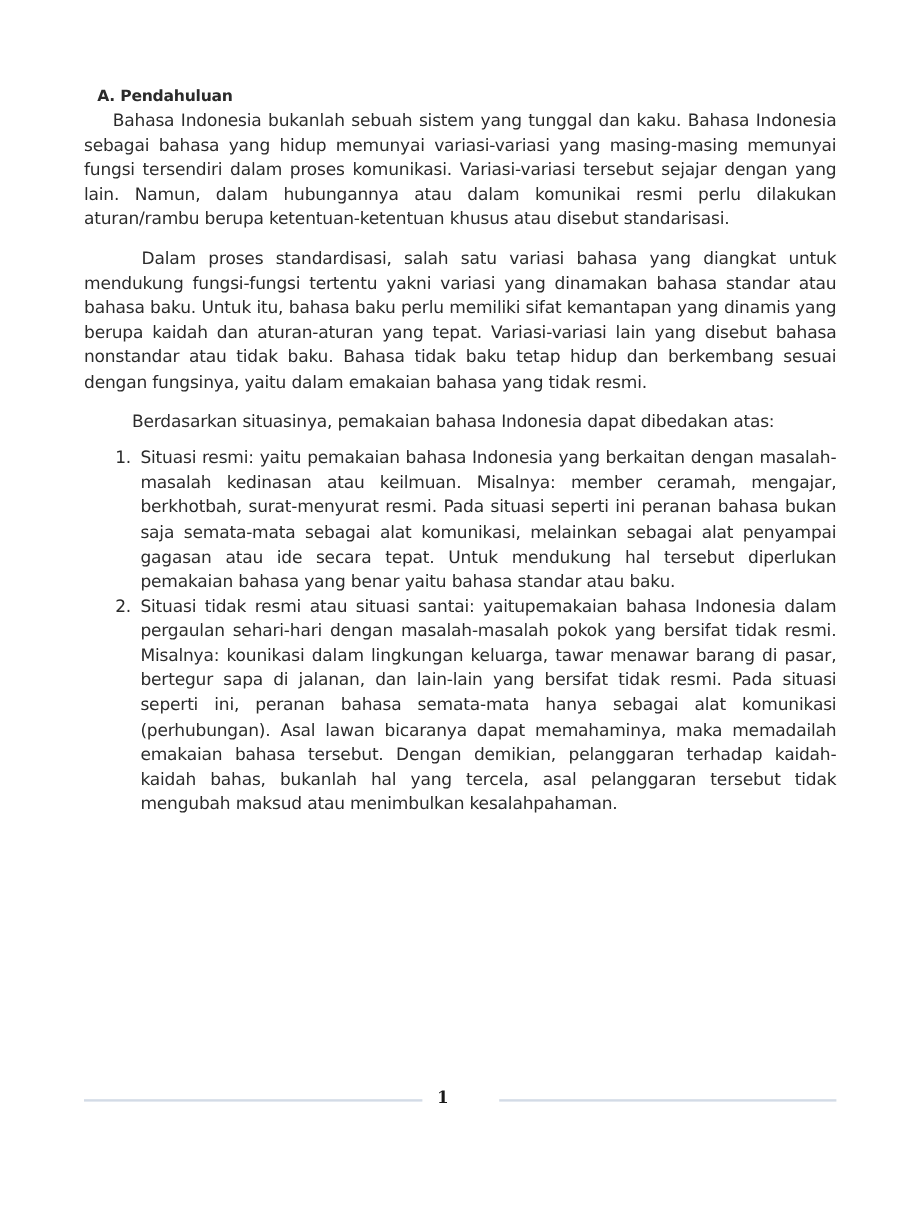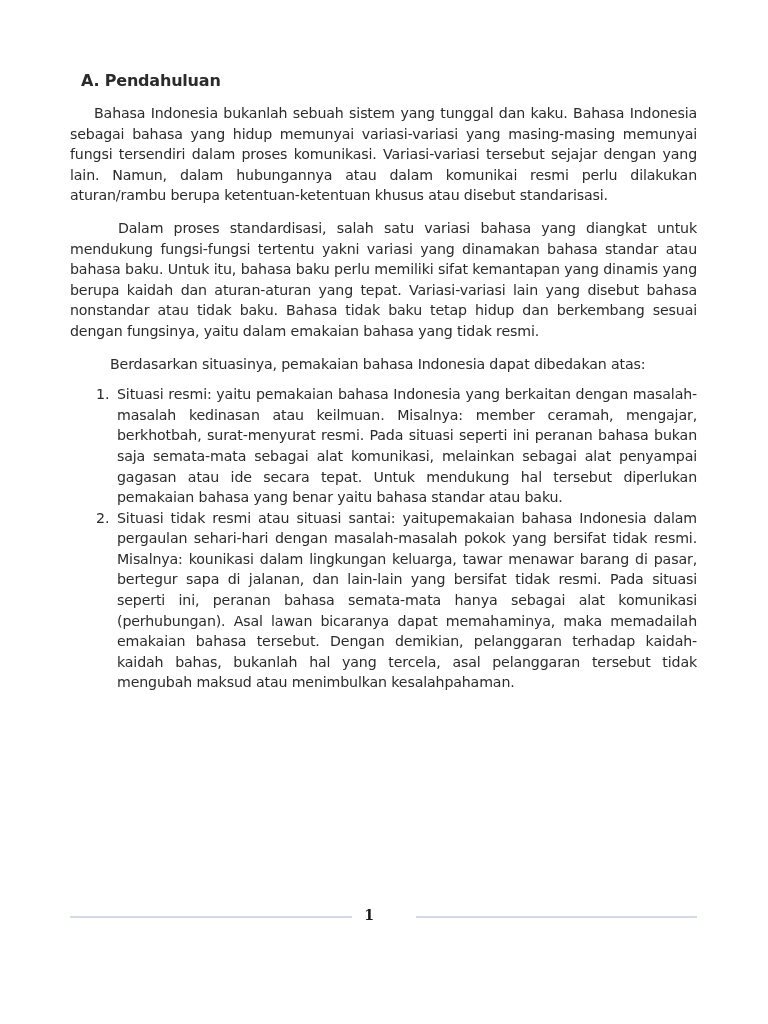--- a/index.html
+++ b/index.html
@@ -1,21 +1,21 @@
 <!DOCTYPE html>
 <html><head>
 <meta charset="utf-8">
 <style>
   html, body { margin: 0; padding: 0; background: #ffffff; }
   body { width: 768px; height: 1024px; position: relative; overflow: hidden;
          font-family: "DejaVu Sans", sans-serif; color: #2b2b2b; }
   .page { position: absolute; left: 70px; top: 70px; width: 627px; }
-  .heading { font-size: 16px; font-weight: bold; margin: 0 0 0 11px; line-height: 21px; letter-spacing: -0.2px; }
+  .heading { font-size: 13px; font-weight: bold; margin: 0 0 0 11px; line-height: 21px; letter-spacing: -0.2px; }
   p { font-size: 14.2px; line-height: 20.6px; margin: 0; text-align: justify; letter-spacing: -0.15px; }
-  .p1 { margin-top: 12px; text-indent: 24px; }
+  .p1 { text-indent: 24px; }
   .p2 { margin-top: 12px; text-indent: 48px; }
   .p3 { margin-top: 12px; text-indent: 48px; }
   .p4 { margin-top: 12px; text-align: left; margin-left: 40px; }
   ol { margin: 10px 0 0 0; padding: 0; list-style: none; }
   ol li { position: relative; padding-left: 47px; font-size: 14.2px; line-height: 20.6px; text-align: justify; letter-spacing: -0.15px; }
   ol li .num { position: absolute; left: 26px; top: 0; }
   ol li b { font-weight: normal; }
   .headingB { margin-top: 13px; }
   .footer { position: absolute; top: 907px; left: 70px; width: 627px; height: 20px; }
   .footer .line { position: absolute; top: 9px; height: 2px; background: #d3dbe6; }

